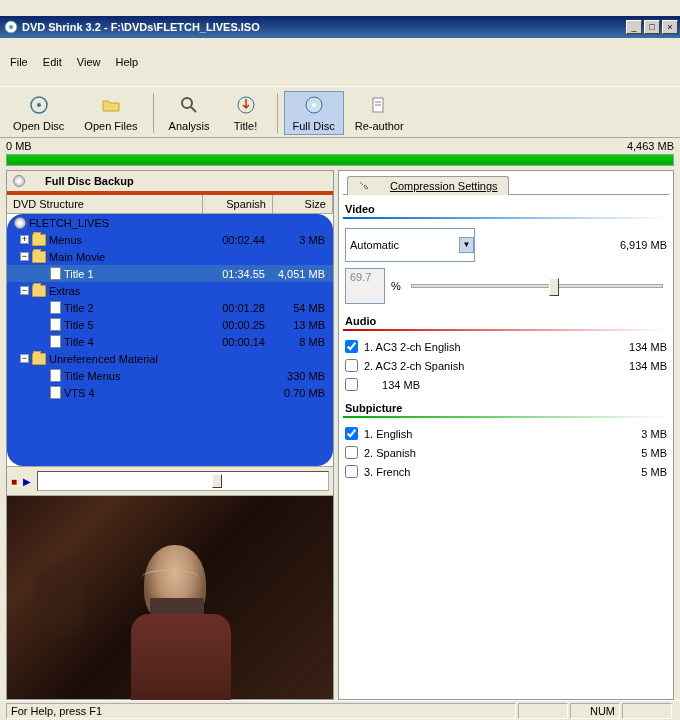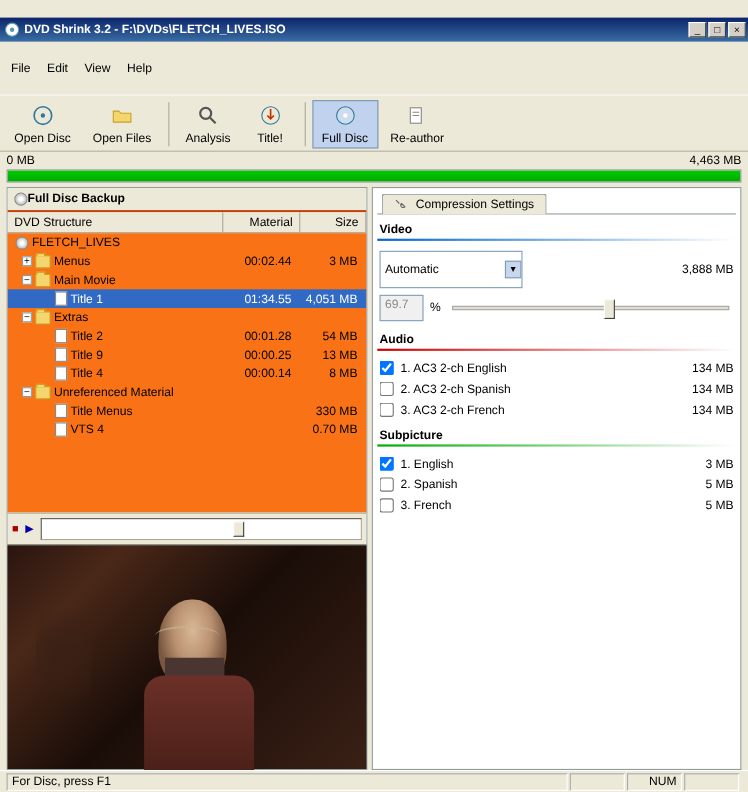--- a/index.html
+++ b/index.html
@@ -14,55 +14,55 @@
 .toolbtn { display: flex; flex-direction: column; align-items: center; padding: 2px 8px; border: 1px solid transparent; cursor: pointer; min-width: 50px; }
 .toolbtn.active { border: 1px solid #7a98af; background: #c1d2ee; }
 .toolbtn .ticon { width: 22px; height: 22px; display: flex; align-items: center; justify-content: center; }
 .toolbtn .tlabel { margin-top: 4px; }
 .sep { width: 1px; background: #aca899; margin: 2px 4px; }
 .sizebar { padding: 2px 6px; display: flex; justify-content: space-between; font-size: 11px; background: #ece9d8; }
 .progressbar { height: 12px; margin: 0 6px 4px; border: 1px solid #919b9c; background: linear-gradient(#0c0, #0a0); }
 .main { flex: 1; display: flex; gap: 4px; padding: 0 6px; overflow: hidden; }
 .left { width: 328px; display: flex; flex-direction: column; border: 1px solid #919b9c; background: #fff; }
 .right { flex: 1; display: flex; flex-direction: column; border: 1px solid #919b9c; background: #fff; padding: 4px; overflow: auto; }
-.panel-hdr { background: #ece9d8; padding: 4px 6px; font-weight: bold; display: flex; align-items: flex-end; border-bottom: 2px solid #c2410c; gap: 0; }
+.panel-hdr { background: #ece9d8; padding: 4px 6px; font-weight: bold; display: flex; align-items: flex-end; border-bottom: 4px solid #c2410c; gap: 20px; }
 .col-hdr { display: flex; background: #ece9d8; border-bottom: 1px solid #aca899; }
 .col-hdr div { padding: 3px 6px; border-right: 1px solid #aca899; }
 .col-struct { flex: 1; }
 .col-dur { width: 70px; text-align: right; }
 .col-size { width: 60px; text-align: right; }
-.tree { flex: 1; overflow: auto; background: #f97316; }
+.tree { flex: 1; overflow: auto; background: #1d4ed8; border-radius: 16px; }
 .row { display: flex; align-items: center; padding: 1px 2px; height: 17px; }
 .row.sel { background: #316ac5; color: #fff; }
 .row .cell-name { flex: 1; display: flex; align-items: center; gap: 3px; }
 .row .cell-dur { width: 70px; text-align: right; padding-right: 6px; }
 .row .cell-size { width: 60px; text-align: right; padding-right: 6px; }
 .exp { width: 9px; height: 9px; border: 1px solid #919b9c; font-size: 9px; line-height: 7px; text-align: center; cursor: pointer; background: #fff; color: #000; }
 .ind { display: inline-block; }
 .ficon { width: 14px; height: 12px; }
 .folder { background: #f5d56e; border: 1px solid #c8a324; border-radius: 0 1px 1px 1px; position: relative; }
 .folder::before { content: ''; position: absolute; top: -3px; left: 0; width: 6px; height: 2px; background: #f5d56e; border: 1px solid #c8a324; border-bottom: none; }
 .disc { width: 12px; height: 12px; border: 1px solid #888; border-radius: 50%; background: radial-gradient(circle, #fff 20%, #ccc 60%, #eee); }
 .doc { width: 11px; height: 13px; background: #fff; border: 1px solid #888; position: relative; }
 .preview-ctrl { display: flex; align-items: center; padding: 4px; border-top: 1px solid #aca899; gap: 6px; background: #ece9d8; }
 .preview-ctrl .slider { flex: 1; height: 20px; position: relative; border: 1px inset #aca899; background: #fff; }
 .slider-thumb { position: absolute; top: 2px; width: 10px; height: 14px; background: #ece9d8; border: 1px solid #404040; border-top-color: #fff; border-left-color: #fff; }
 .preview { height: 204px; background: #000; border-top: 1px solid #aca899; display: flex; align-items: center; justify-content: center; }
 .preview-content { width: 100%; height: 100%; position: relative; background: linear-gradient(135deg, #2a1510 0%, #4a2818 20%, #1a0d08 50%, #3a2015 100%); }
-.tab { display: inline-flex; align-items: center; gap: 8px; background: #ece9d8; border: 1px solid #919b9c; border-bottom: none; padding: 3px 10px; border-radius: 3px 3px 0 0; position: relative; top: 1px; }
+.tab { display: inline-flex; align-items: center; gap: 20px; background: #ece9d8; border: 1px solid #919b9c; border-bottom: none; padding: 3px 10px; border-radius: 3px 3px 0 0; position: relative; top: 1px; text-decoration: underline; }
 .tabrow { border-bottom: 1px solid #919b9c; padding-left: 4px; }
 .section-title { font-weight: bold; padding: 8px 2px 2px; }
 .section-rule { height: 2px; margin-bottom: 6px; }
 .rule-blue { background: linear-gradient(to right, #0066cc, #fff); }
 .rule-red { background: linear-gradient(to right, #cc0000, #fff); }
 .rule-green { background: linear-gradient(to right, #00aa00, #fff); }
 .vrow { display: flex; align-items: center; gap: 6px; margin: 3px 2px; }
 .combo { border: 1px solid #7f9db9; height: 20px; padding: 16px 4px; background: #fff; display: flex; align-items: center; justify-content: space-between; width: 130px; }
 .combo .arrow { width: 15px; height: 16px; background: #c8d6ee; border: 1px solid #7f9db9; text-align: center; font-size: 8px; line-height: 14px; margin: -2px -4px -2px 0; }
-.numbox { border: 1px solid #7f9db9; background: #f0f0f0; color: #888; padding: 2px 4px; width: 40px; height: 24px; }
+.numbox { border: 1px solid #7f9db9; background: #f0f0f0; color: #888; padding: 2px 4px; width: 40px; height: 36px; }
 .hslider { flex: 1; height: 4px; background: #ddd; border: 1px solid #aca899; position: relative; margin: 0 4px; }
 .hthumb { position: absolute; top: -7px; width: 10px; height: 18px; background: #ece9d8; border: 1px solid #404040; border-top-color: #fff; border-left-color: #fff; }
 .chkrow { display: flex; align-items: center; padding: 3px 2px; }
 .chkrow .name { flex: 1; margin-left: 4px; }
 .chkrow .sz { width: 60px; text-align: right; }
 .chkrow input { margin-right: 2px; }
 .statusbar { border-top: 1px solid #fff; background: #ece9d8; padding: 2px 6px; display: flex; font-size: 11px; height: 20px; align-items: center; }
 .statusbar .sf { flex: 1; border: 1px inset #fff; padding: 1px 4px; margin-right: 2px; height: 16px; }
 .statusbar .sf.small { flex: 0 0 50px; text-align: right; }
 </style>
@@ -153,21 +153,21 @@
 <div class="progressbar"></div>
 
 <div class="main">
   <div class="left">
     <div class="panel-hdr">
       <span class="disc"></span>
       <span>Full Disc Backup</span>
     </div>
     <div class="col-hdr">
       <div class="col-struct">DVD Structure</div>
-      <div class="col-dur">Material</div>
+      <div class="col-dur">Spanish</div>
       <div class="col-size">Size</div>
     </div>
     <div class="tree">
       <div class="row">
         <span class="cell-name">
             <span class="ind" style="width:2px"></span>
             <span class="disc"></span>
             <span>FLETCH_LIVES</span>
           </span>
         <span class="cell-dur"></span>
@@ -218,21 +218,21 @@
             <span class="ficon doc"></span>
             <span>Title 2</span>
           </span>
         <span class="cell-dur">00:01.28</span>
           <span class="cell-size">54 MB</span>
       </div>
       <div class="row">
         <span class="cell-name">
             <span class="ind" style="width:38px"></span>
             <span class="ficon doc"></span>
-            <span>Title 9</span>
+            <span>Title 5</span>
           </span>
         <span class="cell-dur">00:00.25</span>
           <span class="cell-size">13 MB</span>
       </div>
       <div class="row">
         <span class="cell-name">
             <span class="ind" style="width:38px"></span>
             <span class="ficon doc"></span>
             <span>Title 4</span>
           </span>
@@ -297,21 +297,21 @@
     </div>
 
     <div class="section-title">Video</div>
     <div class="section-rule rule-blue"></div>
     <div class="vrow">
       <div class="combo">
         <span>Automatic</span>
         <span class="arrow">▼</span>
       </div>
       <span style="flex:1"></span>
-      <span>3,888 MB</span>
+      <span>6,919 MB</span>
     </div>
     <div class="vrow">
       <div class="numbox">69.7</div>
       <span>%</span>
       <div class="hslider">
           <div class="hthumb" style="left:55%"></div>
         </div>
     </div>
 
     <div class="section-title">Audio</div>
@@ -321,21 +321,20 @@
         <span class="name">1. AC3 2-ch English</span>
         <span class="sz">134 MB</span>
       </div>
     <div class="chkrow">
         <input type="checkbox" style="">
         <span class="name">2. AC3 2-ch Spanish</span>
         <span class="sz">134 MB</span>
       </div>
     <div class="chkrow">
         <input type="checkbox" style="">
-        <span class="name">3. AC3 2-ch French</span>
         <span class="sz">134 MB</span>
       </div>
 
     <div class="section-title">Subpicture</div>
     <div class="section-rule rule-green"></div>
     <div class="chkrow">
         <input type="checkbox" checked="" style="">
         <span class="name">1. English</span>
         <span class="sz">3 MB</span>
       </div>
@@ -346,17 +345,17 @@
       </div>
     <div class="chkrow">
         <input type="checkbox" style="">
         <span class="name">3. French</span>
         <span class="sz">5 MB</span>
       </div>
   </div>
 </div>
 
 <div class="statusbar">
-  <div class="sf">For Disc, press F1</div>
+  <div class="sf">For Help, press F1</div>
   <div class="sf small"></div>
   <div class="sf small">NUM</div>
   <div class="sf small"></div>
 </div>
 
 </body></html>

